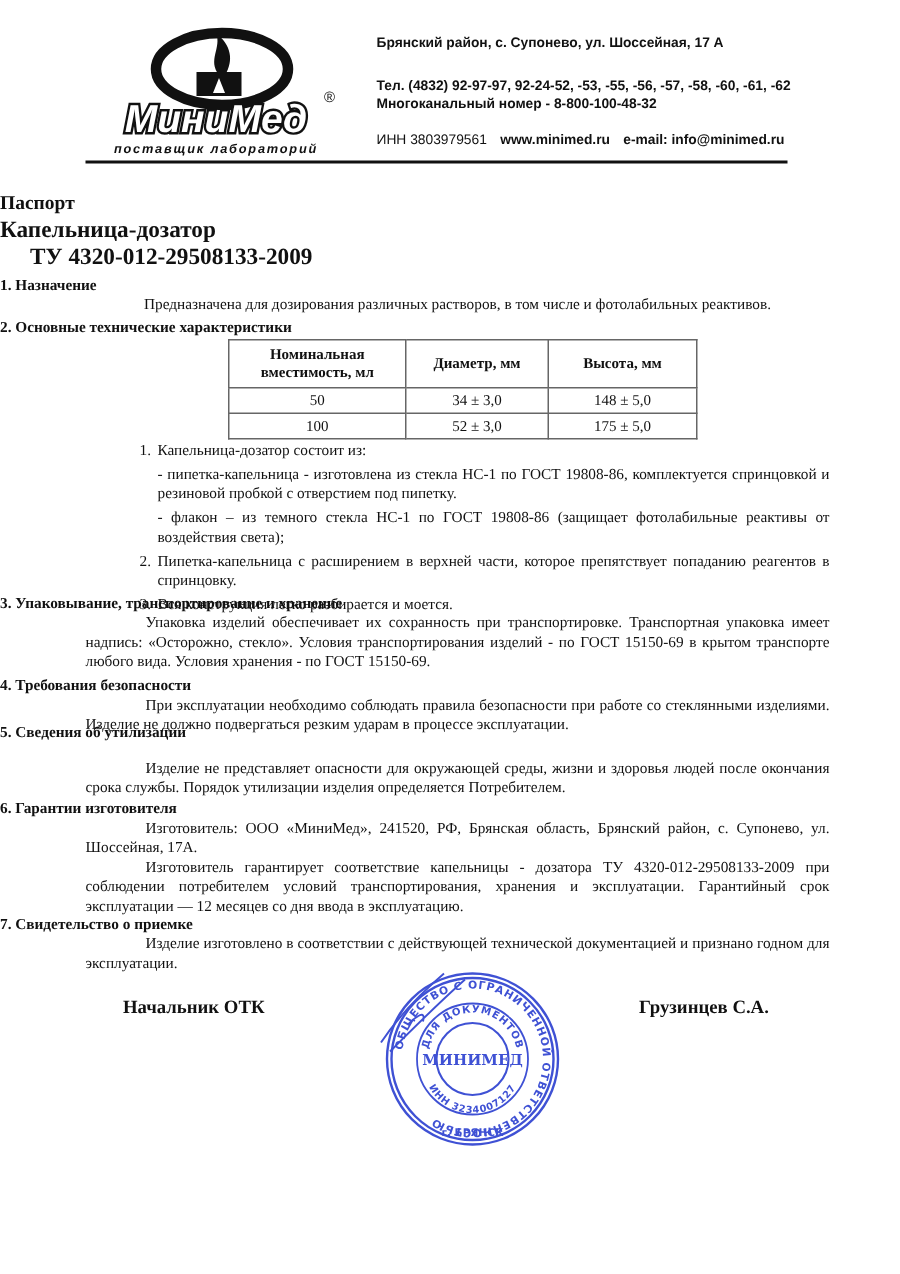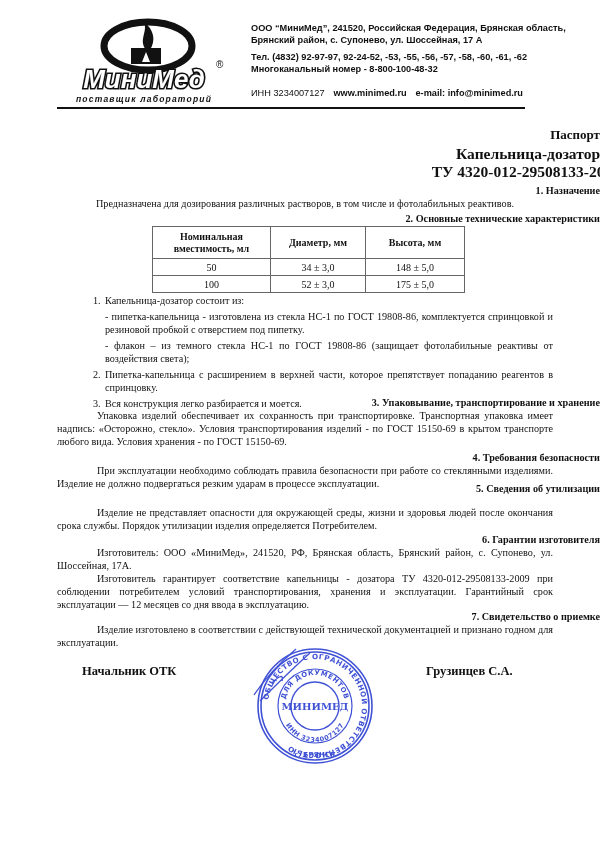--- a/index.html
+++ b/index.html
@@ -11,21 +11,21 @@
   .logo { position: absolute; left: 56px; top: 16px; width: 190px; height: 90px; }
   .hdr { position: absolute; left: 251px; font-size: 9.2px; font-weight: bold; line-height: 11.5px; white-space: nowrap; }
   .hdr-addr { top: 23px; }
   .hdr-tel { top: 52px; }
   .hdr-meta { top: 88px; width: 285px; display: flex; justify-content: space-between; }
   .hdr-meta .lbl { font-weight: normal; }
   .hdr-meta .val { font-weight: normal; }
   .rule { position: absolute; left: 57px; top: 107px; width: 468px; height: 2px; background: #111; }
 
   
-  .center { position: absolute; left: 0; width: 600px; text-align: right; }
+  .center { position: absolute; left: 0; width: 600px; text-align: left; }
   .t-passport { top: 127px; font-size: 13px; font-weight: bold; }
   .t-name { top: 145px; font-size: 15.5px; font-weight: bold; }
   .t-tu { top: 163px; font-size: 15.5px; font-weight: bold; padding-left: 20px; }
   .sec-title { font-size: 10.2px; font-weight: bold; }
 
   .para { position: absolute; left: 57px; width: 496px; font-size: 10.2px; line-height: 13px; text-align: justify; }
   .indent { text-indent: 40px; }
 
   
   table.spec { position: absolute; left: 152px; top: 226px; width: 313px; border-collapse: collapse; font-size: 10px; }
@@ -61,31 +61,30 @@
     <path d="M90 34 C82 24, 92 16, 88 6 C98 14, 100 24, 94 34 Z" fill="#111"></path>
     <path d="M86 46 L90 36 L94 46 Z" fill="#fff"></path>
 
     <text x="88" y="72" text-anchor="middle" font-family="Liberation Sans, DejaVu Sans, sans-serif" font-size="26" font-weight="bold" font-style="italic" fill="#fff" stroke="#111" stroke-width="3.2" paint-order="stroke">МиниМед</text>
     <text x="160" y="52" font-family="Liberation Sans, DejaVu Sans, sans-serif" font-size="10" fill="#111">®</text>
     <text x="88" y="86" text-anchor="middle" font-family="Liberation Sans, DejaVu Sans, sans-serif" font-size="8.5" font-weight="bold" font-style="italic" letter-spacing="1.2" fill="#111">поставщик лабораторий</text>
   </svg>
 </div>
 
 <div class="hdr hdr-addr sans">
-  <div>ООО “МиниМед”, 241520, Российская Федерация, Брянская область,</div>
   <div>Брянский район, с. Супонево, ул. Шоссейная, 17 А</div>
 </div>
 <div class="hdr hdr-tel sans">
   <div>Тел. (4832) 92-97-97, 92-24-52, -53, -55, -56, -57, -58, -60, -61, -62</div>
   <div>Многоканальный номер - 8-800-100-48-32</div>
 </div>
 <div class="hdr hdr-meta sans" style="width:272px;">
   <span>
     <span class="lbl">ИНН</span>
-    <span class="val">3234007127</span>
+    <span class="val">3803979561</span>
   </span>
   <span>www.minimed.ru</span>
   <span>e-mail: info@minimed.ru</span>
 </div>
 <div class="rule"></div>
 
 <div class="center t-passport serif">Паспорт</div>
 <div class="center t-name serif">Капельница-дозатор</div>
 <div class="center t-tu serif">ТУ 4320-012-29508133-2009</div>
 

